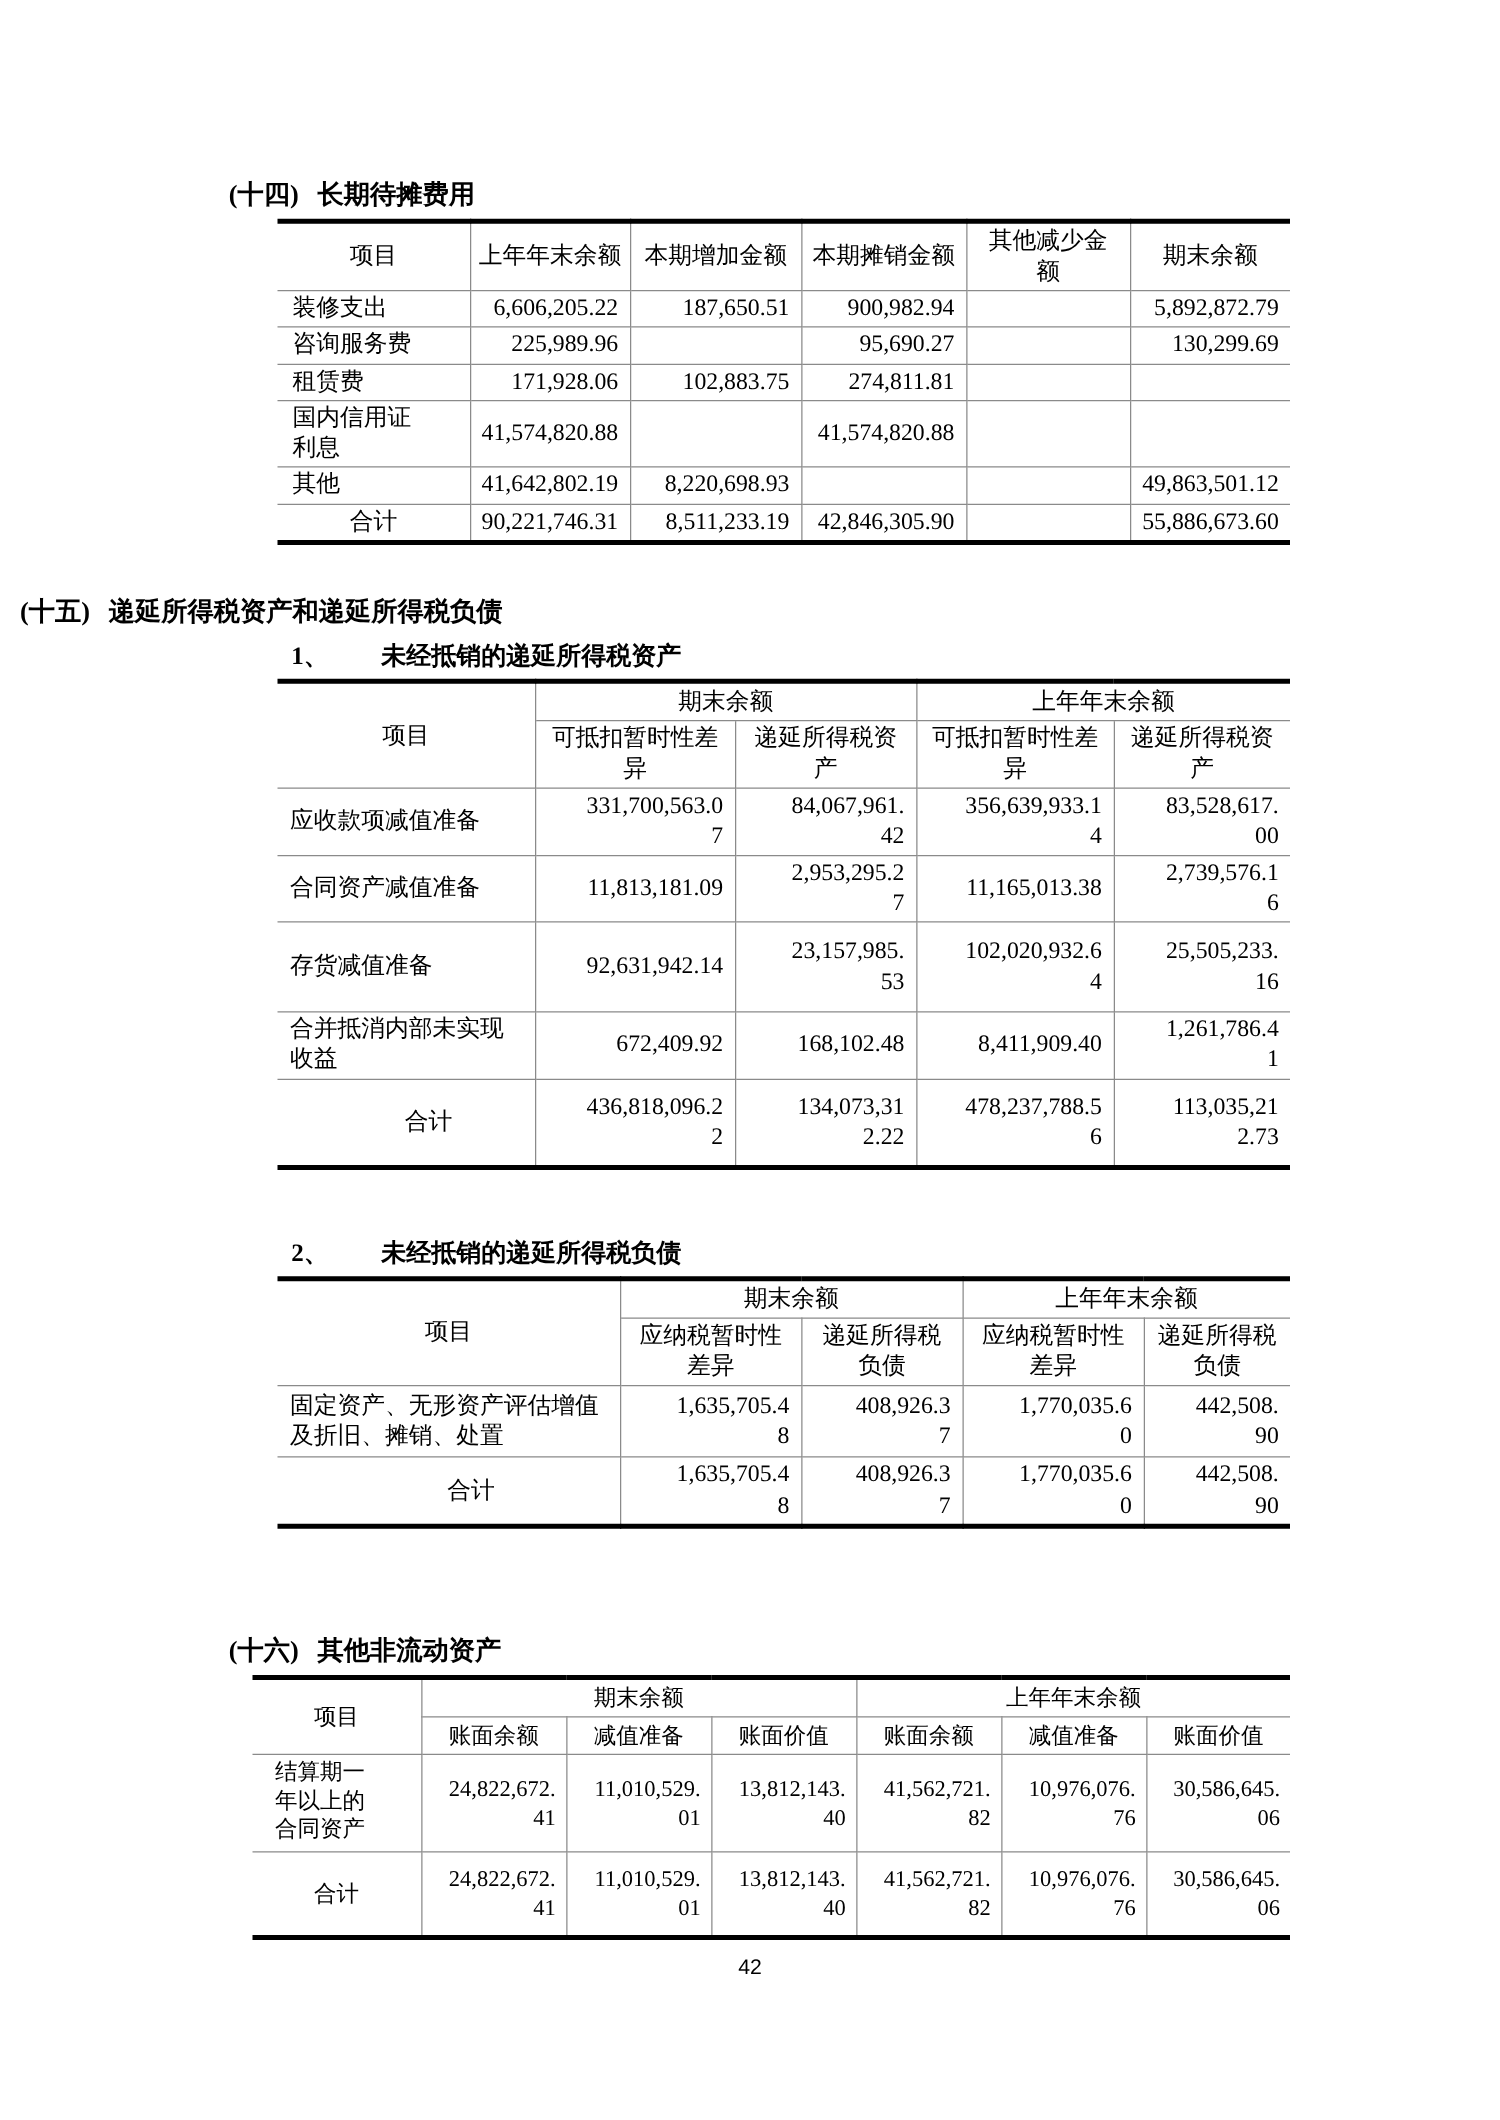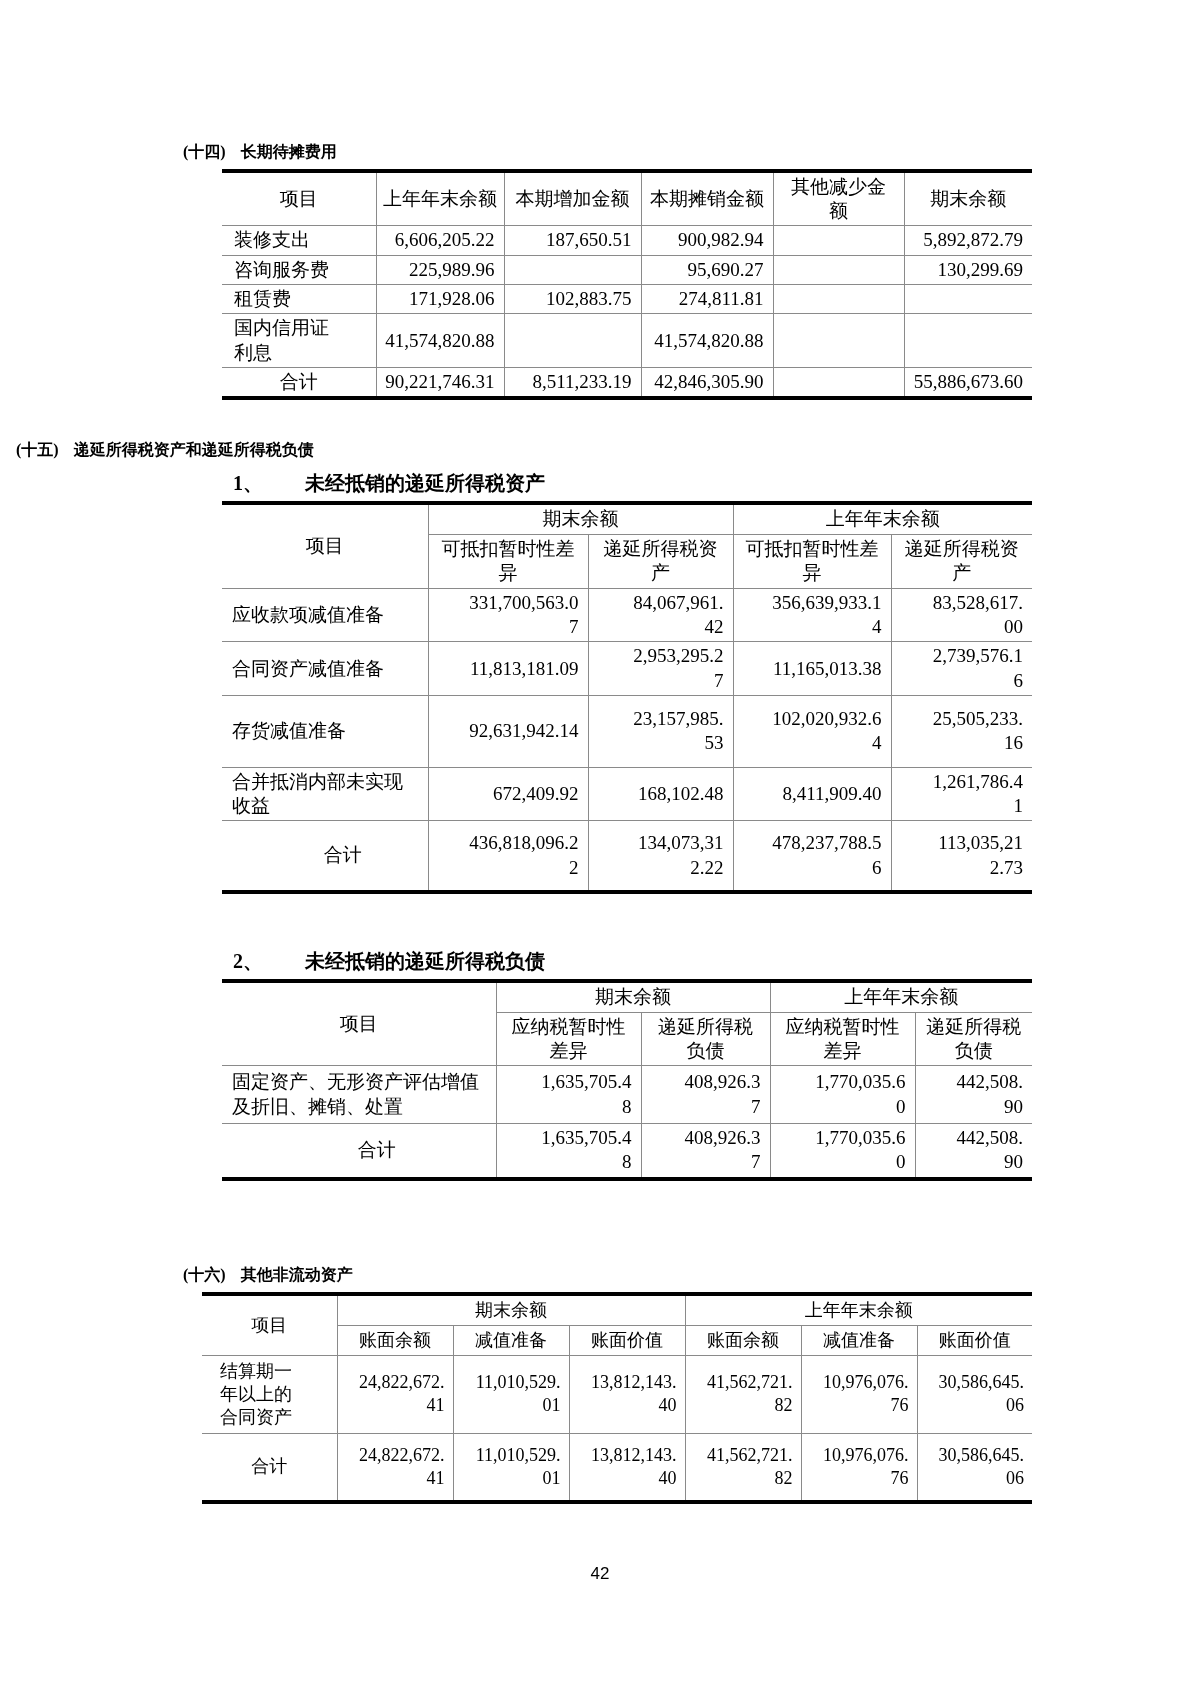--- a/index.html
+++ b/index.html
@@ -5,21 +5,21 @@
   html,body{margin:0;padding:0;}
   body{
     width:1200px;height:1696px;background:#ffffff;color:#000;
     font-family:"Liberation Serif","DejaVu Serif",serif;
     position:relative;overflow:hidden;
   }
   .page{padding-top:142px;}
   
   .sec-heading{
     margin-left:183px;display:flex;align-items:flex-end;gap:15px;
-    font-size:16px;font-weight:bold;line-height:1.3;
+    font-size:21px;font-weight:bold;line-height:1.3;
   }
   .sub-heading{
     margin-left:233px;display:flex;align-items:flex-end;gap:42px;
     font-size:20px;font-weight:bold;line-height:1.3;
   }
   
   table{
     border-collapse:collapse;table-layout:fixed;
     border-top:4px solid #000;border-bottom:4px solid #000;
   }
@@ -51,21 +51,21 @@
   .t2 td.label{padding:2px 12px 2px 10px;}
   .t3 td.label{padding:4px 6px 4px 10px;}
   .pad-row td{padding-top:11px;padding-bottom:11px;}
   .total-row-tall td{padding-top:10px;padding-bottom:10px;}
 
   
   .t4{margin:6px 0 0 202px;width:830px;font-size:18px;}
   .t4 .group-row th{height:25px;}
   .t4 .sub-row th{height:25px;}
   .t4 td{height:25px;}
-  .t4 td.label{padding:4px 41px 4px 18px;}
+  .t4 td.label{padding:4px 41px 4px 18px;font-family:Liberation Mono, monospace;}
   .t4 td.num{padding-right:8px;padding-left:14px;}
 
   .gap-s15{margin-top:40px;margin-left:16px;}
   .gap-sub1{margin-top:9px;}
   .gap-sub2{margin-top:54px;}
   .gap-s16{margin-top:84px;}
 
   .page-number{
     position:absolute;left:0;top:1564px;width:1200px;text-align:center;
     font-size:17px;font-family:"Liberation Sans","DejaVu Sans",sans-serif;
@@ -125,20 +125,28 @@
     </tr>
     <tr>
       <td class="label">国内信用证利息</td>
       <td class="num">41,574,820.88</td>
       <td class="num"></td>
       <td class="num">41,574,820.88</td>
       <td class="num"></td>
       <td class="num"></td>
     </tr>
     <tr>
+      <td class="label">其他</td>
+      <td class="num">41,642,802.19</td>
+      <td class="num">8,220,698.93</td>
+      <td class="num"></td>
+      <td class="num"></td>
+      <td class="num">49,863,501.12</td>
+    </tr>
+    <tr>
       <td class="center">合计</td>
       <td class="num">90,221,746.31</td>
       <td class="num">8,511,233.19</td>
       <td class="num">42,846,305.90</td>
       <td class="num"></td>
       <td class="num">55,886,673.60</td>
     </tr>
   </tbody>
     </table>
 

